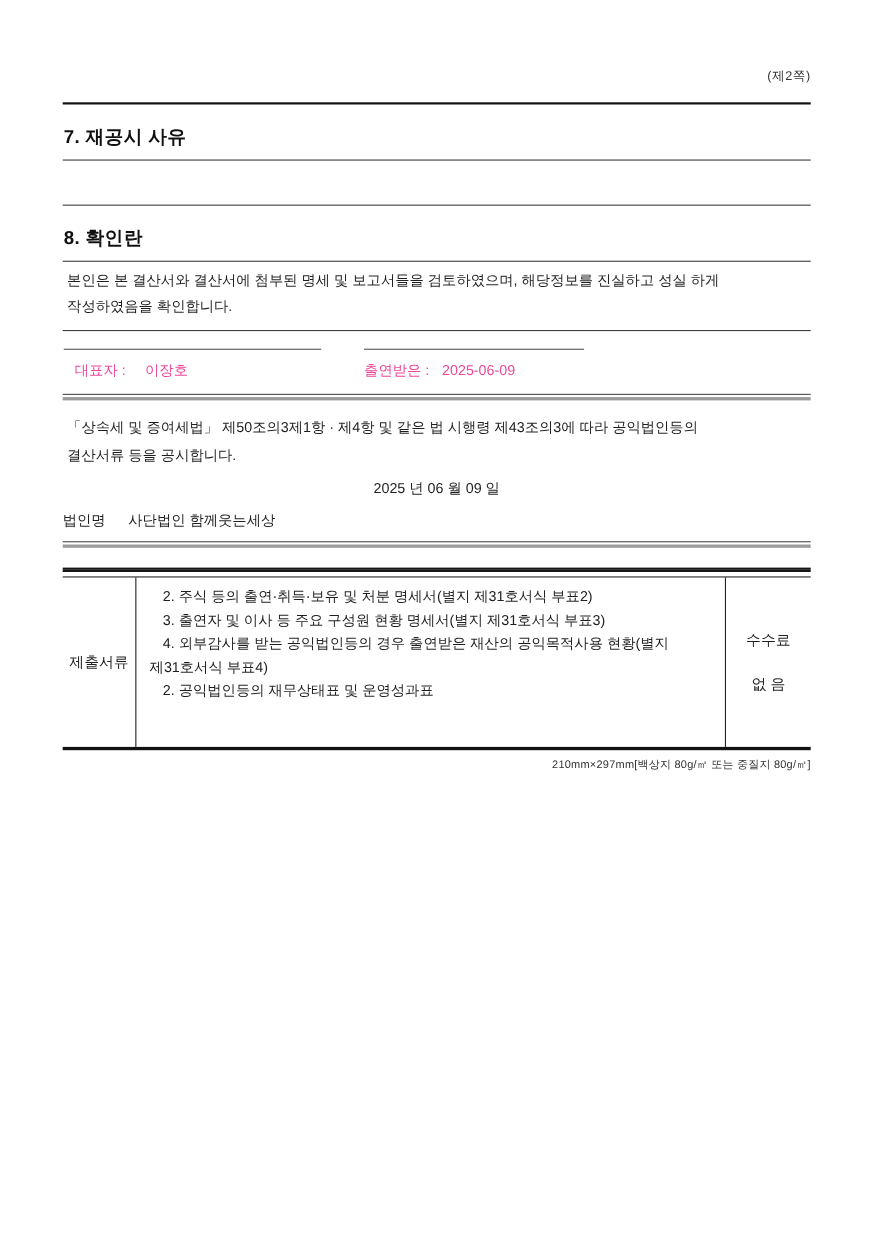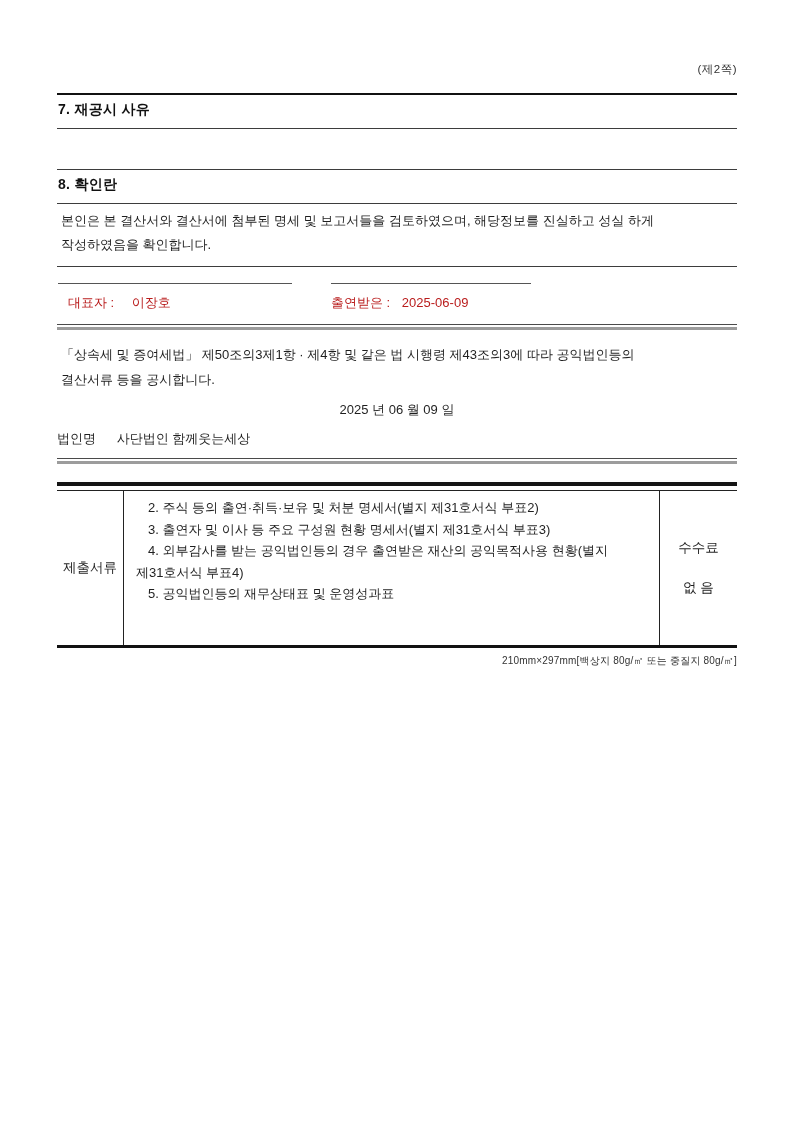--- a/index.html
+++ b/index.html
@@ -26,24 +26,24 @@
   .rule-heavy::after {
     content: ""; display: block; height: 3px; background: #9c9c9c; margin-top: 2px;
   }
   .rule-double {
     height: 3px;
     border-top: 2px solid #151515;
     border-bottom: 2px solid #151515;
   }
   .sec-title {
     margin: 0;
-    font-size: 14px;
+    font-size: 17px;
     font-weight: bold;
     color: #111;
-    padding: 6px 1px 9px 1px;
+    padding: 18px 1px 9px 1px;
     letter-spacing: 0.3px;
   }
   .sec7-gap { height: 40px; }
   .statement {
     font-size: 13px;
     line-height: 24px;
     padding: 5px 2px 9px 4px;
     color: #1f1f1f;
     word-break: keep-all;
   }
@@ -52,21 +52,21 @@
     margin-top: 16px;
     padding-left: 1px;
   }
   .sig-line { border-bottom: 1px solid #555; height: 1px; }
   .sig-line.first { width: 234px; }
   .sig-line.second { width: 200px; margin-left: 39px; }
   .sig-labels {
     display: flex;
     margin-top: 10px;
     font-size: 13px;
-    color: #b91c1c;
+    color: #ec4899;
     padding-bottom: 12px;
   }
   .sig-group-rep { width: 274px; padding-left: 11px; }
   .sig-name { margin-left: 14px; }
   .sig-date { margin-left: 8px; }
   .decl-para {
     font-size: 13px;
     line-height: 25px;
     padding: 12px 2px 0 4px;
     color: #1f1f1f;
@@ -177,21 +177,21 @@
 
   <div class="table-block">
     <div class="rule-double"></div>
     <div class="att-table">
       <div class="att-left">제출서류</div>
       <div class="att-mid">
         <ul class="att-items">
           <li>2. 주식 등의 출연·취득·보유 및 처분 명세서(별지 제31호서식 부표2)</li>
           <li>3. 출연자 및 이사 등 주요 구성원 현황 명세서(별지 제31호서식 부표3)</li>
           <li>4. 외부감사를 받는 공익법인등의 경우 출연받은 재산의 공익목적사용 현황(별지 제31호서식 부표4)</li>
-          <li>5. 공익법인등의 재무상태표 및 운영성과표</li>
+          <li>2. 공익법인등의 재무상태표 및 운영성과표</li>
         </ul>
       </div>
       <div class="att-fee">
         <span>수수료</span>
         <span>없 음</span>
       </div>
     </div>
   </div>
 
   <div class="footer-note">210mm×297mm[백상지 80g/㎡ 또는 중질지 80g/㎡]</div>

